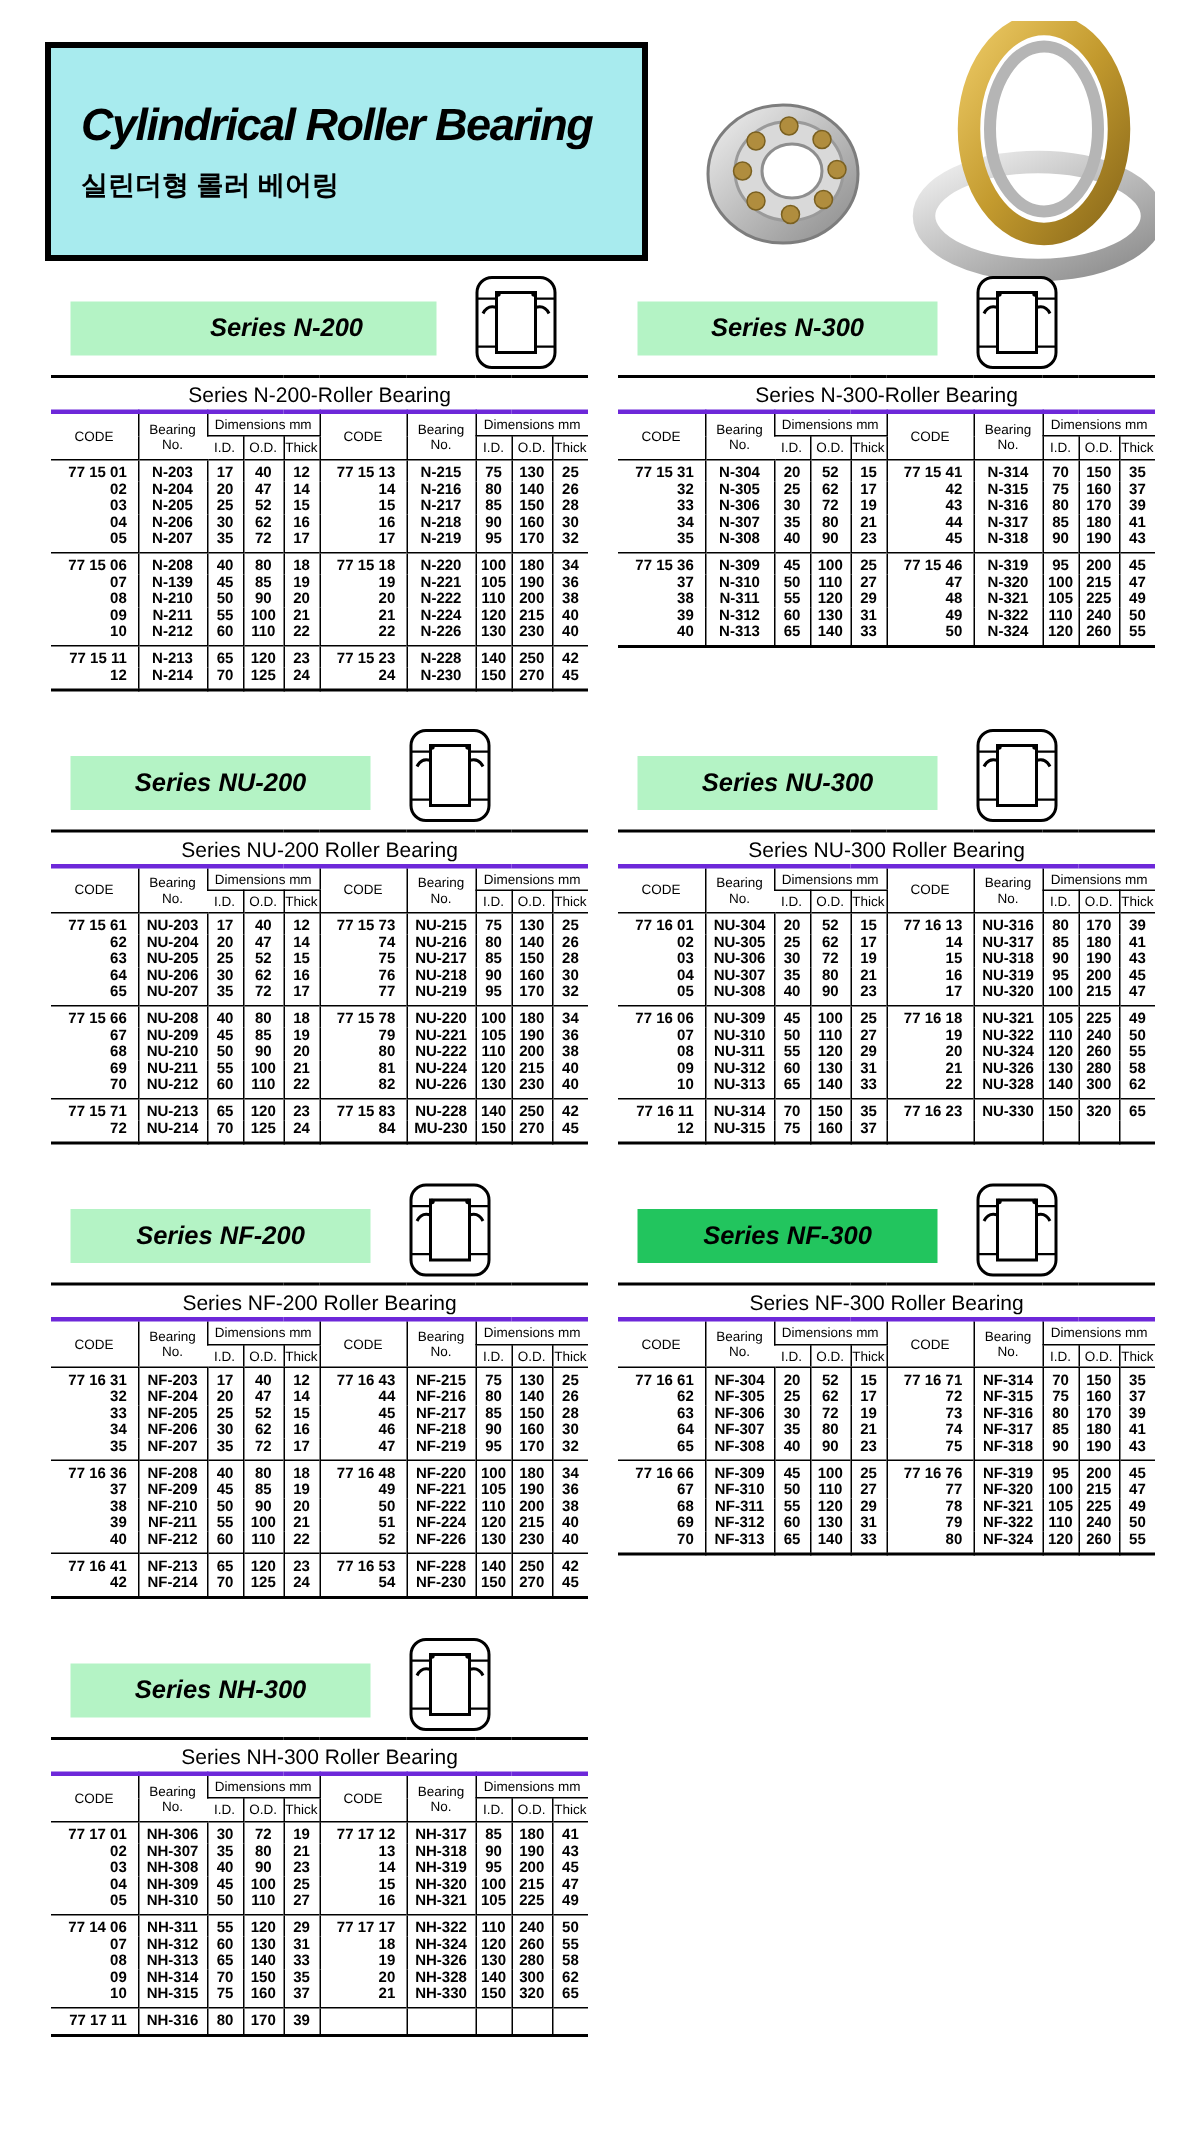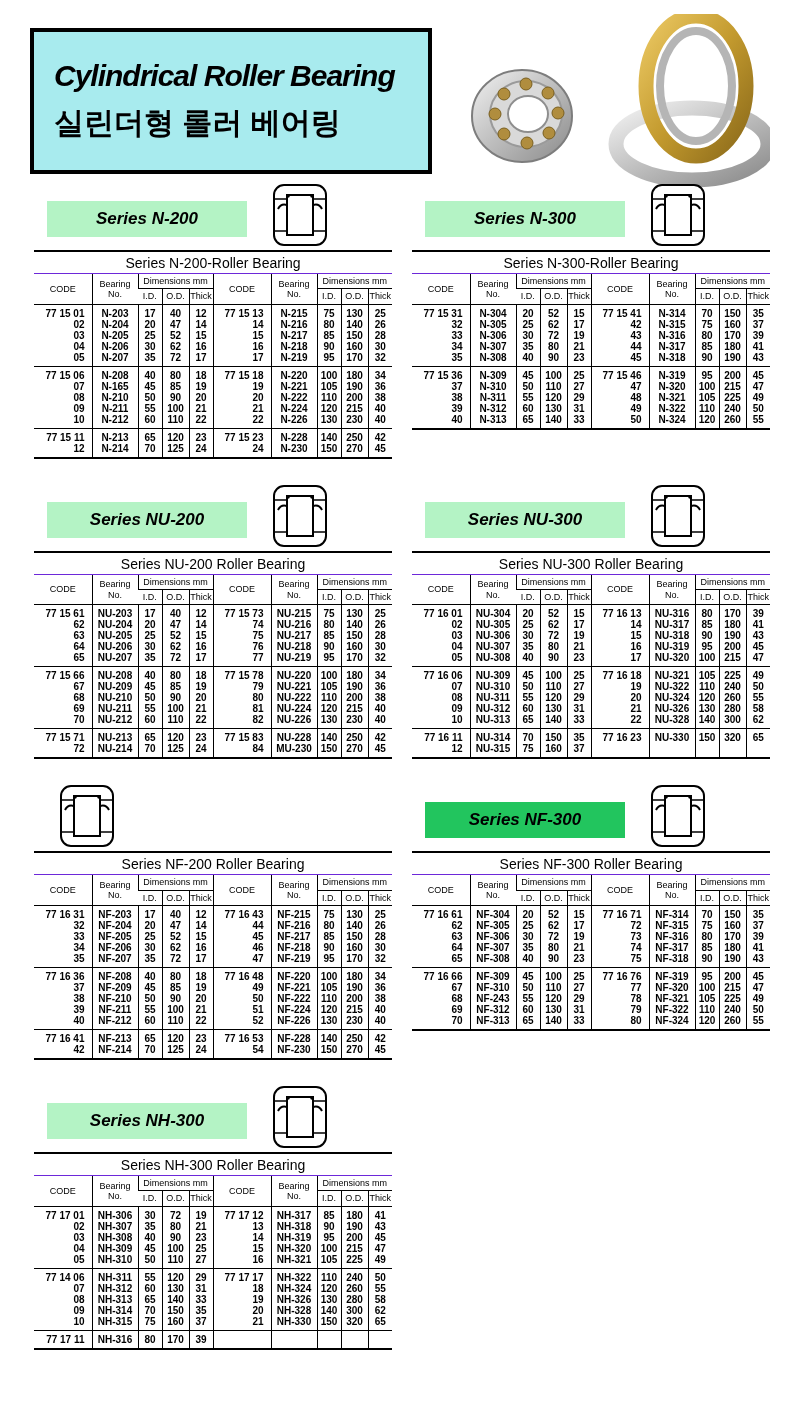--- a/index.html
+++ b/index.html
@@ -13,42 +13,42 @@
   }
   
   .header-row{display:flex;align-items:flex-start;padding:28px 0 0 30px;height:172px;box-sizing:border-box;}
   .title-box{
     width:402px;height:146px;box-sizing:border-box;
     border:4px solid #000;
     display:flex;flex-direction:column;justify-content:center;
     padding-left:20px;
   }
   .title-en{font-size:30px;font-weight:bold;font-style:italic;letter-spacing:-1px;}
-  .title-ko{font-size:30px;font-weight:bold;margin-top:10px;}
+  .title-ko{font-size:18px;font-weight:bold;margin-top:10px;}
   .photos{margin-left:18px;margin-top:-14px;}
   
   .sections-grid{
     display:grid;
     grid-template-columns:358px 358px;
     column-gap:20px;row-gap:30px;
     padding:16px 0 0 34px;
     align-items:start;
   }
   .section-head{display:flex;align-items:center;height:62px;}
   .series-label{
     width:200px;height:36px;margin-left:13px;
     display:flex;align-items:center;justify-content:center;
     font-size:17px;font-weight:bold;font-style:italic;
   }
   .icon-wrap{margin-left:24px;margin-top:-4px;}
   
   table.spec{border-collapse:collapse;width:358px;table-layout:fixed;border-bottom:2px solid #000;}
   table.spec th,table.spec td{padding:0;margin:0;}
   tr.title-row th{
-    border-top:2px solid #000;border-bottom:1px solid #6d28d9;
+    border-top:2px solid #000;border-bottom:3px solid #6d28d9;
     font-size:14px;font-weight:normal;padding:3px 0 2px 0;text-align:center;
   }
   tr.h1 th,tr.h2 th{
     font-size:9px;font-weight:normal;border-bottom:1px solid #000;
     text-align:center;line-height:1.15;padding:2px 0;
   }
   table.spec th+th,table.spec td+td{border-left:1px solid #000;}
   tbody td{
     font-size:10px;font-weight:bold;line-height:11px;
     text-align:center;white-space:nowrap;overflow:hidden;
@@ -99,21 +99,21 @@
 
       <ellipse cx="246" cy="72" rx="50" ry="70" fill="none" stroke="url(#gold)" stroke-width="15"></ellipse>
       <ellipse cx="246" cy="72" rx="36" ry="55" fill="none" stroke="#b5b5b5" stroke-width="8"></ellipse>
     </svg>
   </div>
 </div>
 
 <div class="sections-grid" id="sections">
     <div class="section">
     <div class="section-head">
-      <div class="series-label" style="background: rgb(180, 243, 197);">Series N-200</div>
+      <div class="series-label" style="background: rgb(180, 243, 197); padding-left: 44px;">Series N-200</div>
       <div class="icon-wrap">
         <svg width="58" height="64" viewBox="0 0 58 64" aria-hidden="true">
           <rect x="3" y="2" width="52" height="60" rx="10" fill="#ffffff" stroke="#000" stroke-width="2"></rect>
           <line x1="3" y1="16" x2="55" y2="16" stroke="#000" stroke-width="1.5"></line>
           <line x1="3" y1="48" x2="55" y2="48" stroke="#000" stroke-width="1.5"></line>
           <rect x="16" y="12" width="26" height="40" fill="#ffffff" stroke="#000" stroke-width="2"></rect>
           <path d="M7 26 q3 -6 9 -4" fill="none" stroke="#000" stroke-width="2"></path>
           <path d="M51 26 q-3 -6 -9 -4" fill="none" stroke="#000" stroke-width="2"></path>
           <circle cx="17" cy="13" r="1.8" fill="#000"></circle>
           <circle cx="41" cy="13" r="1.8" fill="#000"></circle>
@@ -222,21 +222,21 @@
             <td class="c3">80</td>
             <td class="c4">18</td>
             <td class="c5">77 15 18</td>
             <td class="c6">N-220</td>
             <td class="c7">100</td>
             <td class="c8">180</td>
             <td class="c9">34</td>
           </tr>
           <tr>
             <td class="c0">07</td>
-            <td class="c1">N-165</td>
+            <td class="c1">N-139</td>
             <td class="c2">45</td>
             <td class="c3">85</td>
             <td class="c4">19</td>
             <td class="c5">19</td>
             <td class="c6">N-221</td>
             <td class="c7">105</td>
             <td class="c8">190</td>
             <td class="c9">36</td>
           </tr>
           <tr>
@@ -867,20 +867,21 @@
             <td class="c6"></td>
             <td class="c7"></td>
             <td class="c8"></td>
             <td class="c9"></td>
           </tr>
         </tbody>
     </table>
   </div>
     <div class="section">
     <div class="section-head">
+      <div class="series-label" style="background: rgb(180, 243, 197);">Series NF-200</div>
       <div class="icon-wrap">
         <svg width="58" height="64" viewBox="0 0 58 64" aria-hidden="true">
           <rect x="3" y="2" width="52" height="60" rx="10" fill="#ffffff" stroke="#000" stroke-width="2"></rect>
           <line x1="3" y1="16" x2="55" y2="16" stroke="#000" stroke-width="1.5"></line>
           <line x1="3" y1="48" x2="55" y2="48" stroke="#000" stroke-width="1.5"></line>
           <rect x="16" y="12" width="26" height="40" fill="#ffffff" stroke="#000" stroke-width="2"></rect>
           <path d="M7 26 q3 -6 9 -4" fill="none" stroke="#000" stroke-width="2"></path>
           <path d="M51 26 q-3 -6 -9 -4" fill="none" stroke="#000" stroke-width="2"></path>
           <circle cx="17" cy="13" r="1.8" fill="#000"></circle>
           <circle cx="41" cy="13" r="1.8" fill="#000"></circle>
@@ -1199,21 +1200,21 @@
             <td class="c3">110</td>
             <td class="c4">27</td>
             <td class="c5">77</td>
             <td class="c6">NF-320</td>
             <td class="c7">100</td>
             <td class="c8">215</td>
             <td class="c9">47</td>
           </tr>
           <tr>
             <td class="c0">68</td>
-            <td class="c1">NF-243</td>
+            <td class="c1">NF-311</td>
             <td class="c2">55</td>
             <td class="c3">120</td>
             <td class="c4">29</td>
             <td class="c5">78</td>
             <td class="c6">NF-321</td>
             <td class="c7">105</td>
             <td class="c8">225</td>
             <td class="c9">49</td>
           </tr>
           <tr>

